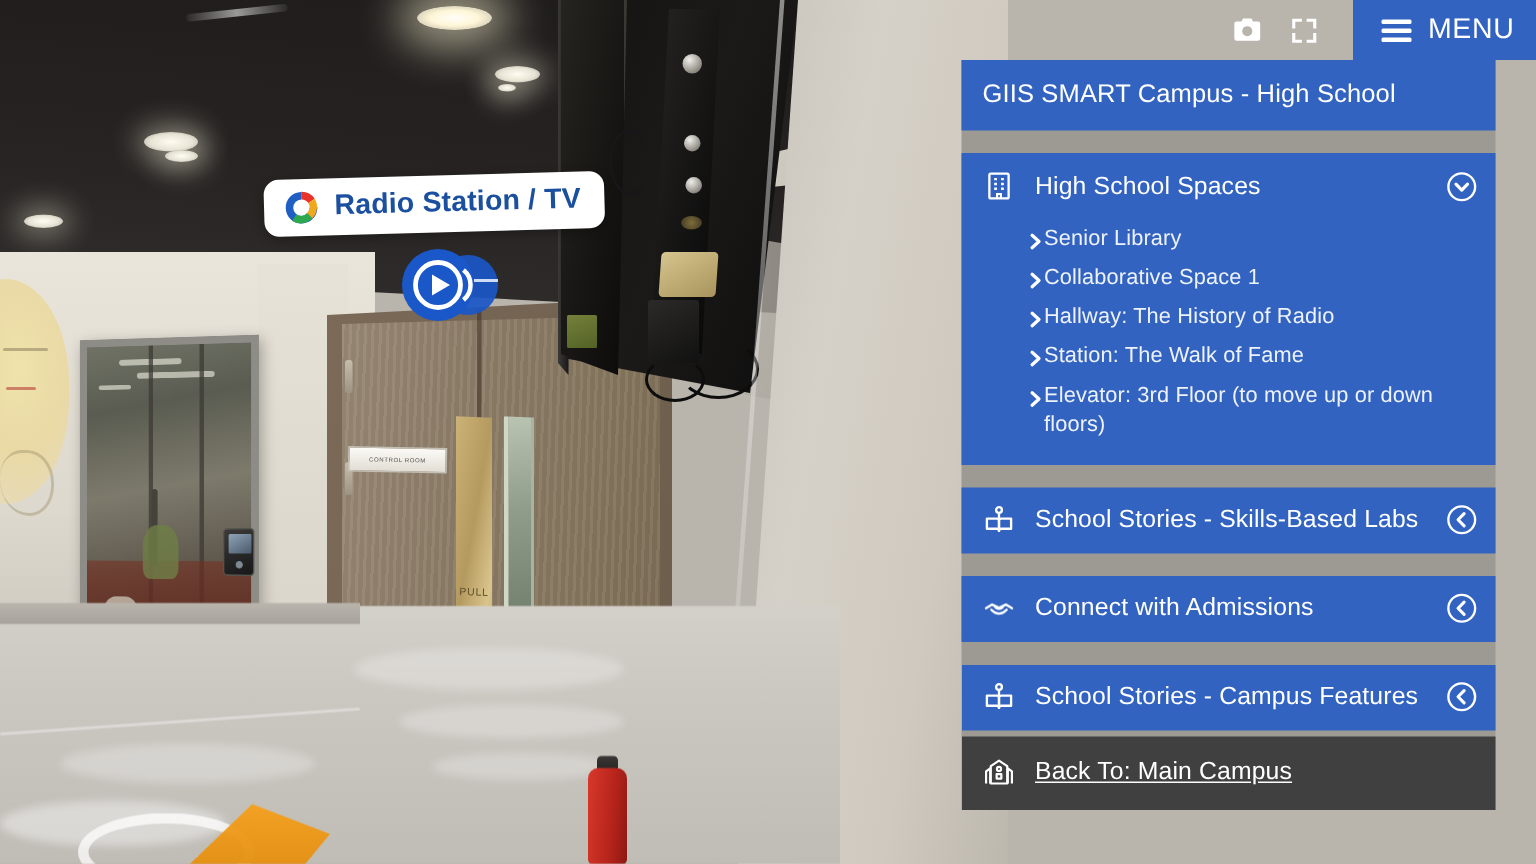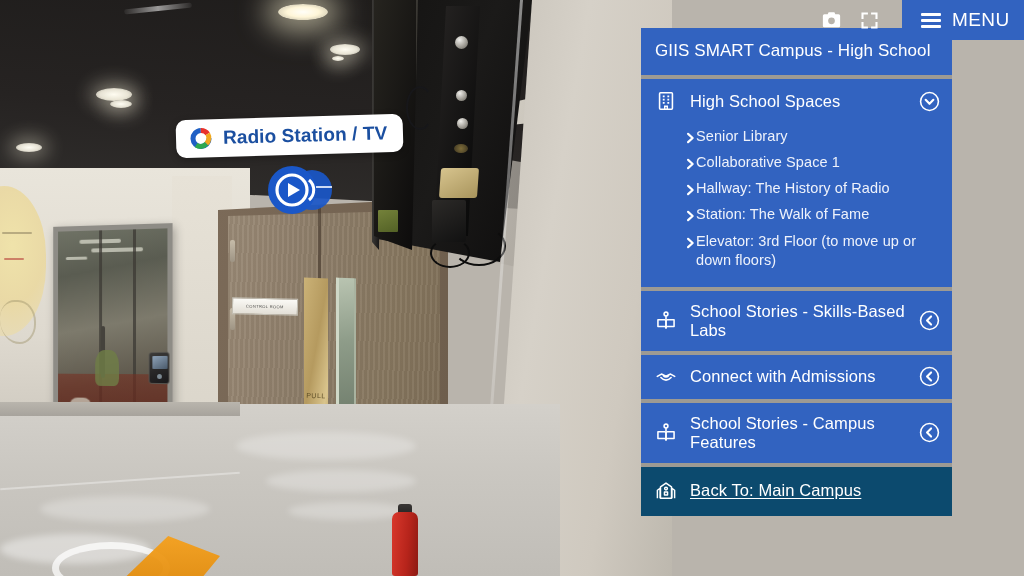--- a/index.html
+++ b/index.html
@@ -320,30 +320,31 @@
   .menu-btn .hamburger { display:flex; flex-direction:column; gap:3px; }
   .menu-btn .hamburger i {
     display:block; width:20px; height:3px; background:#fff; border-radius:1px;
   }
   .menu-btn .lbl {
     color:#fff; font-size:19px; letter-spacing:.4px;
   }
 
   
   .panel {
-    position:absolute; left:641px; top:28px; width:311px; z-index:18;
+    position:absolute; left:641px; top:40px; width:356px; z-index:18;
     display:flex; flex-direction:column; gap:4px;
     background:#9d9a93;
   }
   .panel-title {
     background:#3263c0; color:#fff; font-size:17px;
     padding:13px 0 14px 14px; letter-spacing:.1px;
   }
   .section {
     background:#3263c0;
+    margin-top:11px;
   }
   .section-head {
     display:flex; align-items:center; gap:13px;
     padding:11px 12px 11px 14px; cursor:pointer;
   }
   .section-head .s-ico { flex:none; width:22px; height:22px; line-height:0; }
   .section-head .s-lbl {
     color:#fff; font-size:16.5px; flex:1; letter-spacing:.1px;
   }
   .section-head .s-chev { flex:none; width:21px; height:21px; line-height:0; }
@@ -352,21 +353,21 @@
   .subitem {
     display:flex; align-items:flex-start; 
     padding:3.5px 16px 3.5px 45px; cursor:pointer;
   }
   .subitem .arrow { flex:none; width:10px; margin-top:5px; line-height:0; }
   .subitem .st {
     color:#eef2fb; font-size:14.5px; line-height:1.33; letter-spacing:.1px;
   }
 
   .link-row {
-    background:#0c4a6e; display:flex; align-items:center; gap:13px;
+    background:#404040; display:flex; align-items:center; gap:13px;
     padding:13px 4px 14px 14px; cursor:pointer;
   }
   .link-row .s-ico { flex:none; width:22px; height:22px; line-height:0; }
   .link-row .l-lbl {
     color:#fff; font-size:16.5px; text-decoration:underline;
     text-underline-offset:2px; letter-spacing:.1px;
   }
 </style>
 </head>
 <body>

